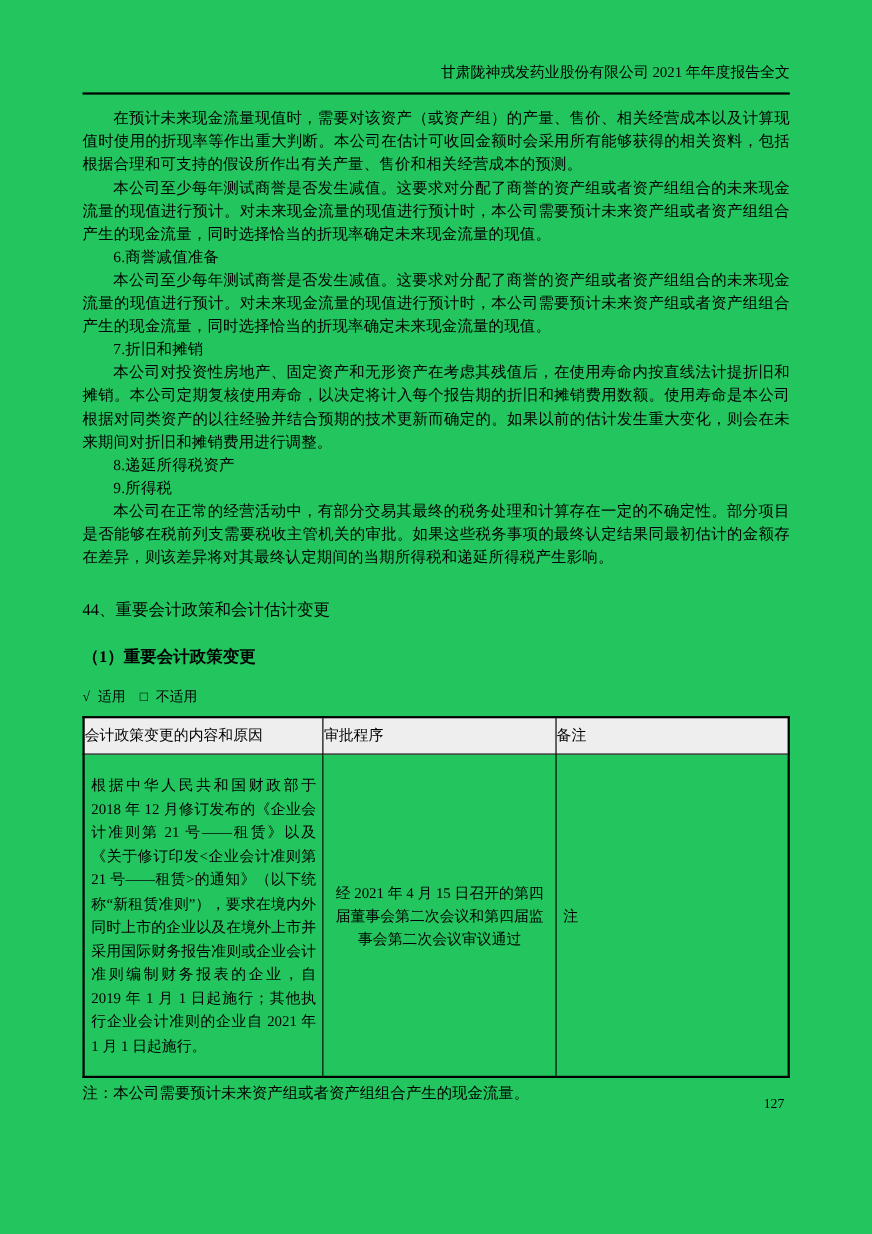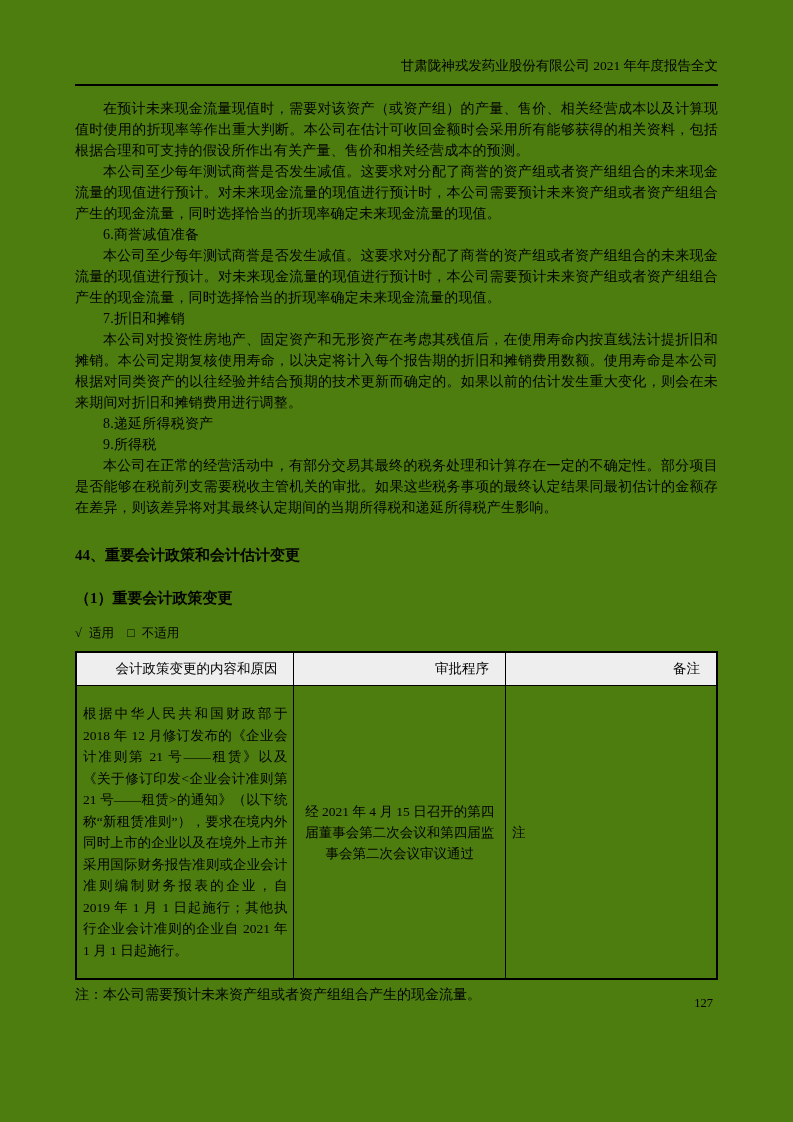--- a/index.html
+++ b/index.html
@@ -1,21 +1,21 @@
 <!DOCTYPE html>
 <html><head>
 <meta charset="utf-8">
 <style>
   html, body { margin: 0; padding: 0; background: #ffffff; }
   .page {
     position: relative;
     width: 793px;
     height: 1122px;
     margin: 0 auto;
-    background: #4d7c0f;
+    background: #22c55e;
     box-sizing: border-box;
     padding: 56px 75px 0 75px;
     font-family: "Liberation Serif", "DejaVu Serif", serif;
     color: #000000;
   }
   
   .doc-header {
     text-align: right;
     font-size: 13.5px;
     line-height: 20px;
@@ -30,21 +30,21 @@
     line-height: 21px;
     text-align: justify;
     text-indent: 2em;
     letter-spacing: 0.2px;
   }
   
   .sec-heading {
     margin: 27px 0 0 0;
     font-size: 15px;
     line-height: 20px;
-    font-weight: bold;
+    font-weight: normal;
   }
   .sub-heading {
     margin: 23px 0 0 0;
     font-size: 15px;
     line-height: 20px;
     font-weight: bold;
   }
   
   .applicability {
     margin-top: 17px;
@@ -59,22 +59,22 @@
     margin-top: 10px;
     border-collapse: collapse;
     border: 2px solid #000000;
     table-layout: fixed;
   }
   .policy-table th {
     border: 1px solid #000000;
     background: #eeeeee;
     font-weight: 400;
     font-size: 13.5px;
-    padding: 7px 16px;
-    text-align: right;
+    padding: 7px 0;
+    text-align: left;
   }
   .policy-table td {
     border: 1px solid #000000;
     font-size: 13.5px;
     vertical-align: middle;
   }
   .col-reason  { width: 34%; }
   .col-approve { width: 33%; }
   .col-remark  { width: 33%; }
   td.cell-reason {

